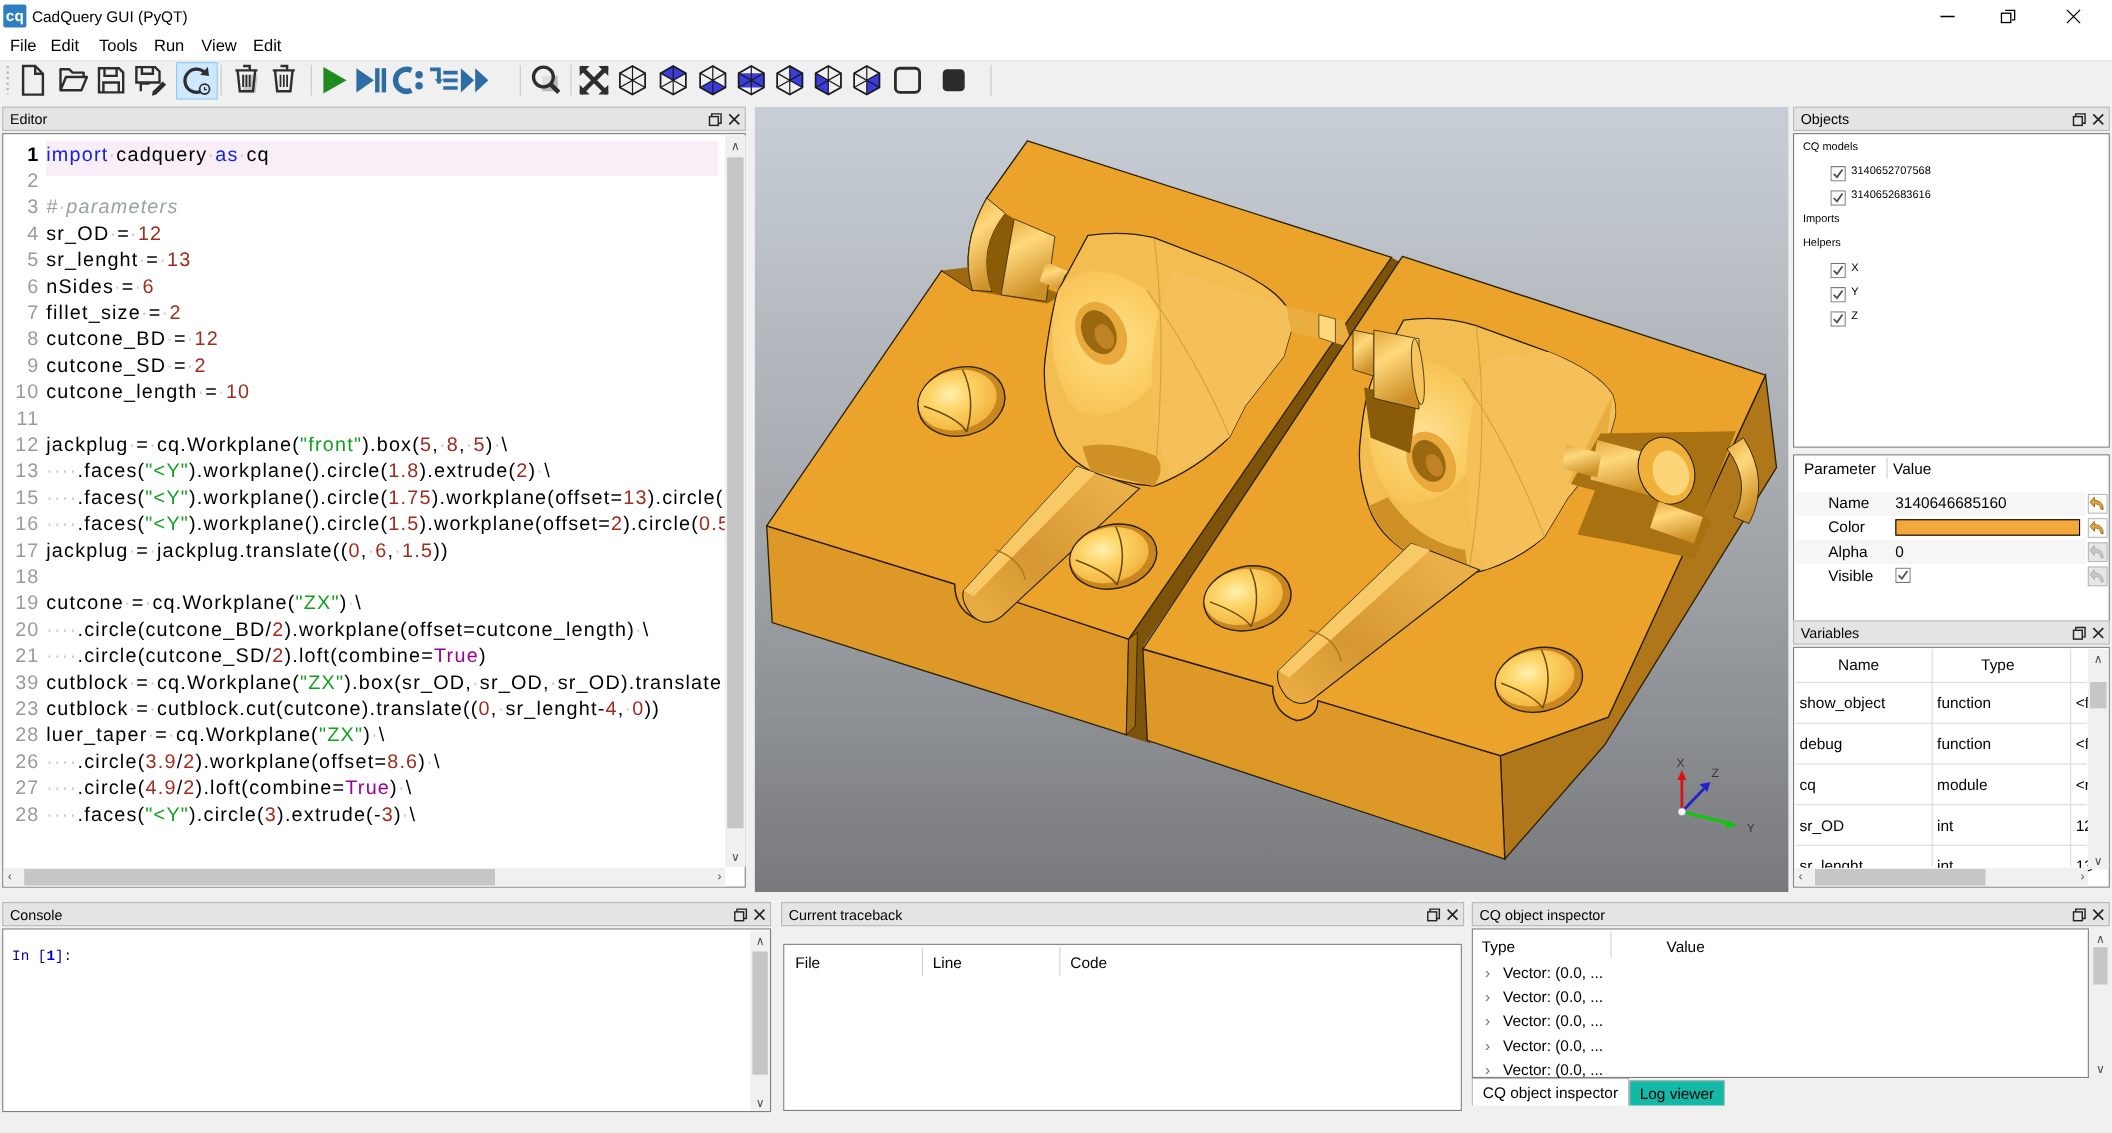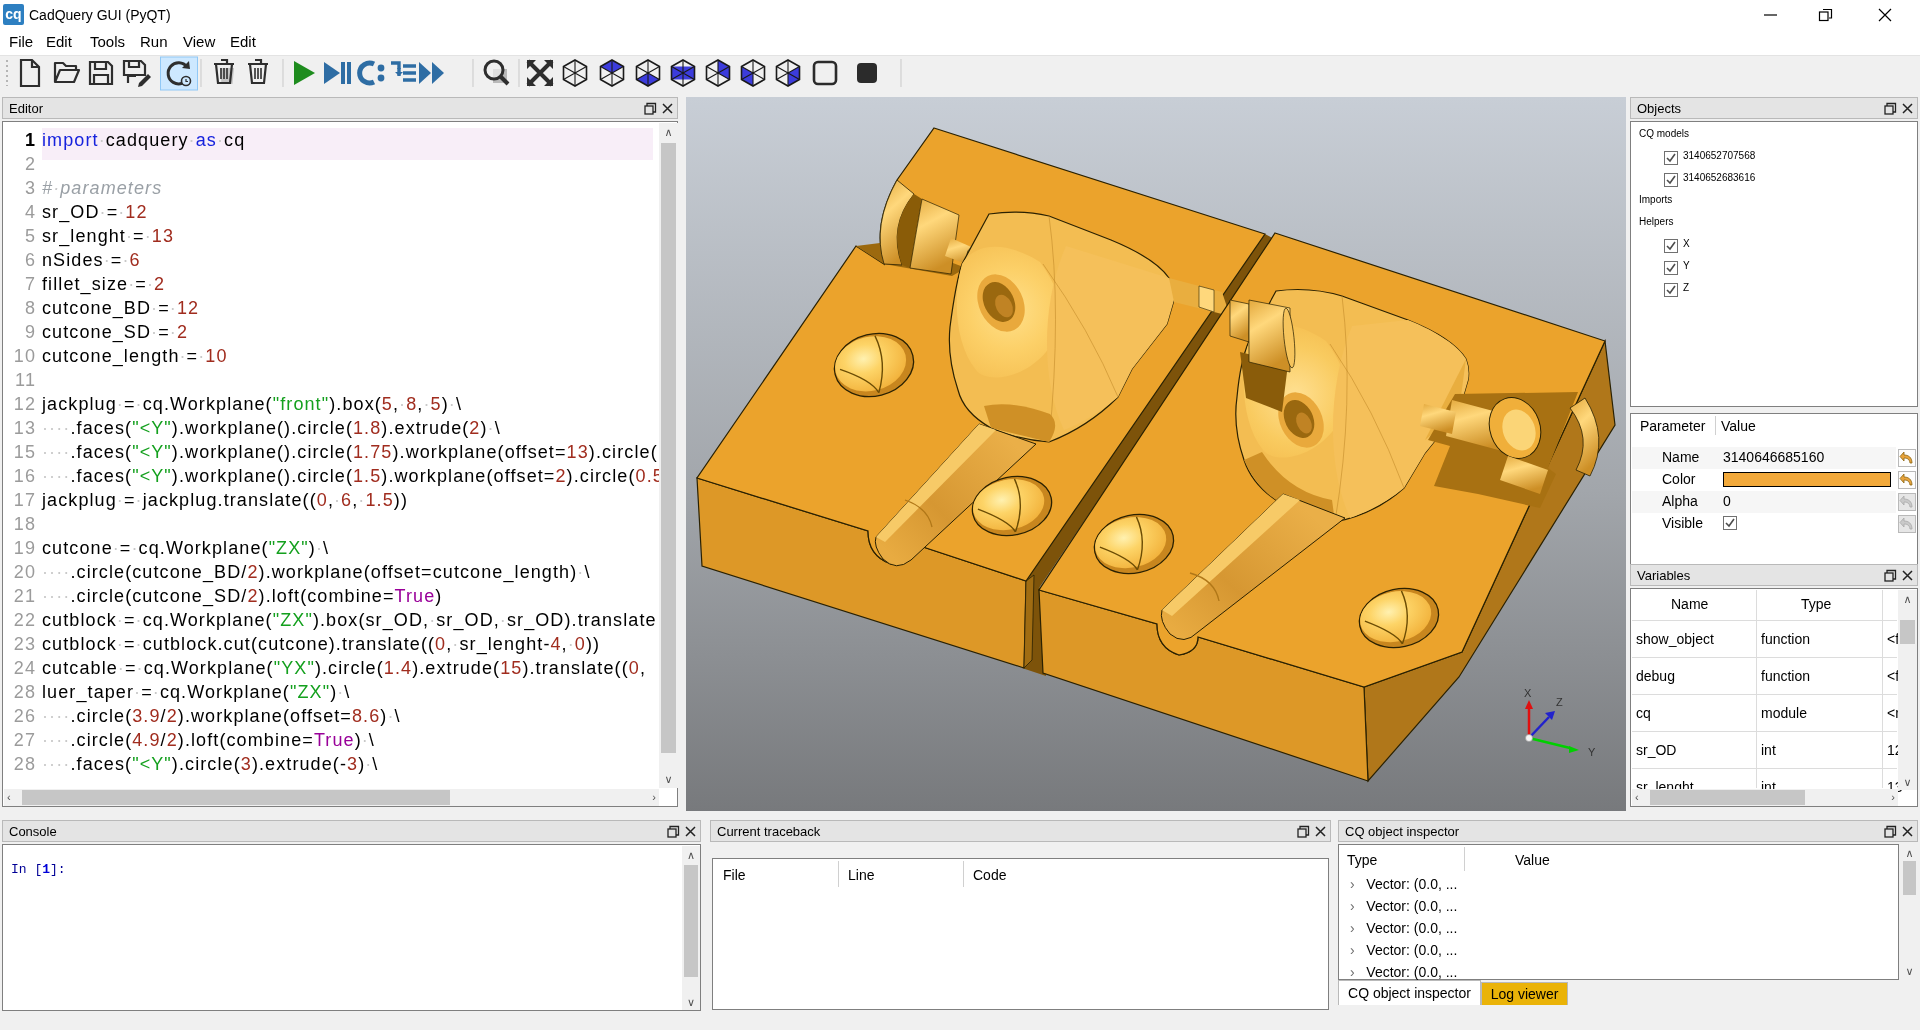--- a/index.html
+++ b/index.html
@@ -196,23 +196,22 @@
     <div class="cl"><span class="gut">11</span><span class="code" style="display:inline-block;width:611px;height:24px;"></span></div>
     <div class="cl"><span class="gut">12</span><span class="code" style="display:inline-block;width:611px;height:24px;">jackplug<span class="d">·</span>=<span class="d">·</span>cq.Workplane(<span class="s">"front"</span>).box(<span class="n">5</span>,<span class="d">·</span><span class="n">8</span>,<span class="d">·</span><span class="n">5</span>)<span class="d">·</span>\</span></div>
     <div class="cl"><span class="gut">13</span><span class="code" style="display:inline-block;width:611px;height:24px;"><span class="d">·</span><span class="d">·</span><span class="d">·</span><span class="d">·</span>.faces(<span class="s">"&lt;Y"</span>).workplane().circle(<span class="n">1.8</span>).extrude(<span class="n">2</span>)<span class="d">·</span>\</span></div>
     <div class="cl"><span class="gut">15</span><span class="code" style="display:inline-block;width:611px;height:24px;"><span class="d">·</span><span class="d">·</span><span class="d">·</span><span class="d">·</span>.faces(<span class="s">"&lt;Y"</span>).workplane().circle(<span class="n">1.75</span>).workplane(offset=<span class="n">13</span>).circle(<span class="n">1</span></span></div>
     <div class="cl"><span class="gut">16</span><span class="code" style="display:inline-block;width:611px;height:24px;"><span class="d">·</span><span class="d">·</span><span class="d">·</span><span class="d">·</span>.faces(<span class="s">"&lt;Y"</span>).workplane().circle(<span class="n">1.5</span>).workplane(offset=<span class="n">2</span>).circle(<span class="n">0.5</span></span></div>
     <div class="cl"><span class="gut">17</span><span class="code" style="display:inline-block;width:611px;height:24px;">jackplug<span class="d">·</span>=<span class="d">·</span>jackplug.translate((<span class="n">0</span>,<span class="d">·</span><span class="n">6</span>,<span class="d">·</span><span class="n">1.5</span>))</span></div>
     <div class="cl"><span class="gut">18</span><span class="code" style="display:inline-block;width:611px;height:24px;"></span></div>
     <div class="cl"><span class="gut">19</span><span class="code" style="display:inline-block;width:611px;height:24px;">cutcone<span class="d">·</span>=<span class="d">·</span>cq.Workplane(<span class="s">"ZX"</span>)<span class="d">·</span>\</span></div>
     <div class="cl"><span class="gut">20</span><span class="code" style="display:inline-block;width:611px;height:24px;"><span class="d">·</span><span class="d">·</span><span class="d">·</span><span class="d">·</span>.circle(cutcone_BD/<span class="n">2</span>).workplane(offset=cutcone_length)<span class="d">·</span>\</span></div>
     <div class="cl"><span class="gut">21</span><span class="code" style="display:inline-block;width:611px;height:24px;"><span class="d">·</span><span class="d">·</span><span class="d">·</span><span class="d">·</span>.circle(cutcone_SD/<span class="n">2</span>).loft(combine=<span class="tr">True</span>)</span></div>
-    <div class="cl"><span class="gut">22</span><span class="code" style="display:inline-block;width:611px;height:24px;">cutblock<span class="d">·</span>=<span class="d">·</span>cq.Workplane(<span class="s">"ZX"</span>).box(sr_OD,<span class="d">·</span>sr_OD,<span class="d">·</span>sr_OD).translate</span></div>
+    <div class="cl"><span class="gut">39</span><span class="code" style="display:inline-block;width:611px;height:24px;">cutblock<span class="d">·</span>=<span class="d">·</span>cq.Workplane(<span class="s">"ZX"</span>).box(sr_OD,<span class="d">·</span>sr_OD,<span class="d">·</span>sr_OD).translate</span></div>
     <div class="cl"><span class="gut">23</span><span class="code" style="display:inline-block;width:611px;height:24px;">cutblock<span class="d">·</span>=<span class="d">·</span>cutblock.cut(cutcone).translate((<span class="n">0</span>,<span class="d">·</span>sr_lenght-<span class="n">4</span>,<span class="d">·</span><span class="n">0</span>))</span></div>
-    <div class="cl"><span class="gut">24</span><span class="code" style="display:inline-block;width:611px;height:24px;">cutcable<span class="d">·</span>=<span class="d">·</span>cq.Workplane(<span class="s">"YX"</span>).circle(<span class="n">1.4</span>).extrude(<span class="n">15</span>).translate((<span class="n">0</span>,</span></div>
     <div class="cl"><span class="gut">28</span><span class="code" style="display:inline-block;width:611px;height:24px;">luer_taper<span class="d">·</span>=<span class="d">·</span>cq.Workplane(<span class="s">"ZX"</span>)<span class="d">·</span>\</span></div>
     <div class="cl"><span class="gut">26</span><span class="code" style="display:inline-block;width:611px;height:24px;"><span class="d">·</span><span class="d">·</span><span class="d">·</span><span class="d">·</span>.circle(<span class="n">3.9</span>/<span class="n">2</span>).workplane(offset=<span class="n">8.6</span>)<span class="d">·</span>\</span></div>
     <div class="cl"><span class="gut">27</span><span class="code" style="display:inline-block;width:611px;height:24px;"><span class="d">·</span><span class="d">·</span><span class="d">·</span><span class="d">·</span>.circle(<span class="n">4.9</span>/<span class="n">2</span>).loft(combine=<span class="tr">True</span>)<span class="d">·</span>\</span></div>
     <div class="cl"><span class="gut">28</span><span class="code" style="display:inline-block;width:611px;height:24px;"><span class="d">·</span><span class="d">·</span><span class="d">·</span><span class="d">·</span>.faces(<span class="s">"&lt;Y"</span>).circle(<span class="n">3</span>).extrude(-<span class="n">3</span>)<span class="d">·</span>\</span></div>
   </div>
 
   <div class="sb" style="left:656px; top:1px; width:19px; height:665px;">
     <div class="sb-arrow" style="left:0;top:3px;width:19px;">∧</div>
     <div class="sb-thumb" style="left:2px; top:20px; width:15px; height:610px;"></div>
     <div class="sb-arrow" style="left:0;top:650px;width:19px;">∨</div>
@@ -518,14 +517,14 @@
 <div class="abs" style="left:12px; top:66px;"><span style="color:#6e6e6e;">›</span>&nbsp;&nbsp; Vector: (0.0, ...</div>
 <div class="abs" style="left:12px; top:88px;"><span style="color:#6e6e6e;">›</span>&nbsp;&nbsp; Vector: (0.0, ...</div>
 </div>
 <div class="sb" style="left:1901px; top:845px; width:17px; height:134px;">
   <div class="sb-arrow" style="left:0;top:2px;width:17px;">∧</div>
   <div class="sb-thumb" style="left:2px; top:16px; width:13px; height:34px;"></div>
   <div class="sb-arrow" style="left:0;top:120px;width:17px;">∨</div>
   </div>
 <div class="abs" style="left:1338px; top:980px; width:580px; height:26px; font-size:14px;">
   <div class="abs" style="left:0; top:0; width:143px; height:25px; background:#fff; border:1px solid #b9b9b9; border-bottom:none; text-align:center; padding-top:4px;">CQ object inspector</div>
-  <div class="abs" style="left:143px; top:2px; width:87px; height:23px; background:#eab308; border:1px solid #b9b9b9; border-bottom:none; text-align:center; padding-top:3px;">Log viewer</div>
+  <div class="abs" style="left:143px; top:2px; width:87px; height:23px; background:#14b8a6; border:1px solid #b9b9b9; border-bottom:none; text-align:center; padding-top:3px;">Log viewer</div>
 </div>
 
 </body></html>

